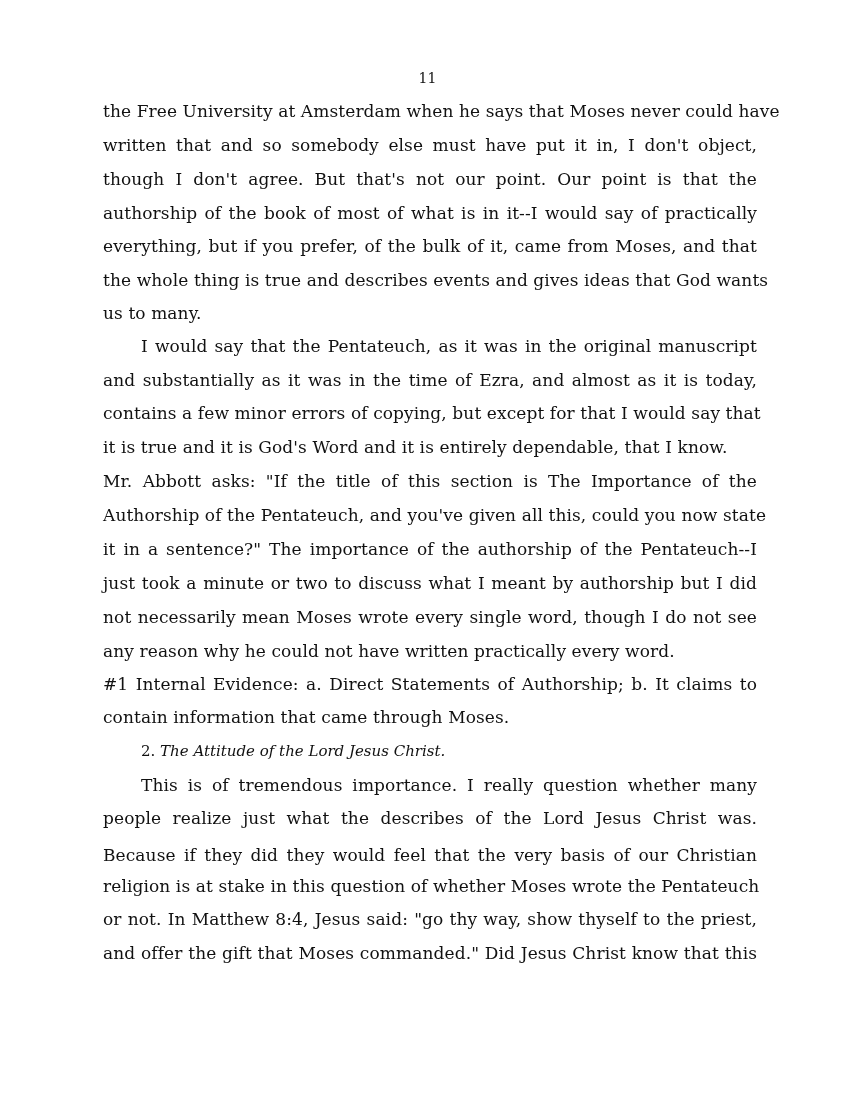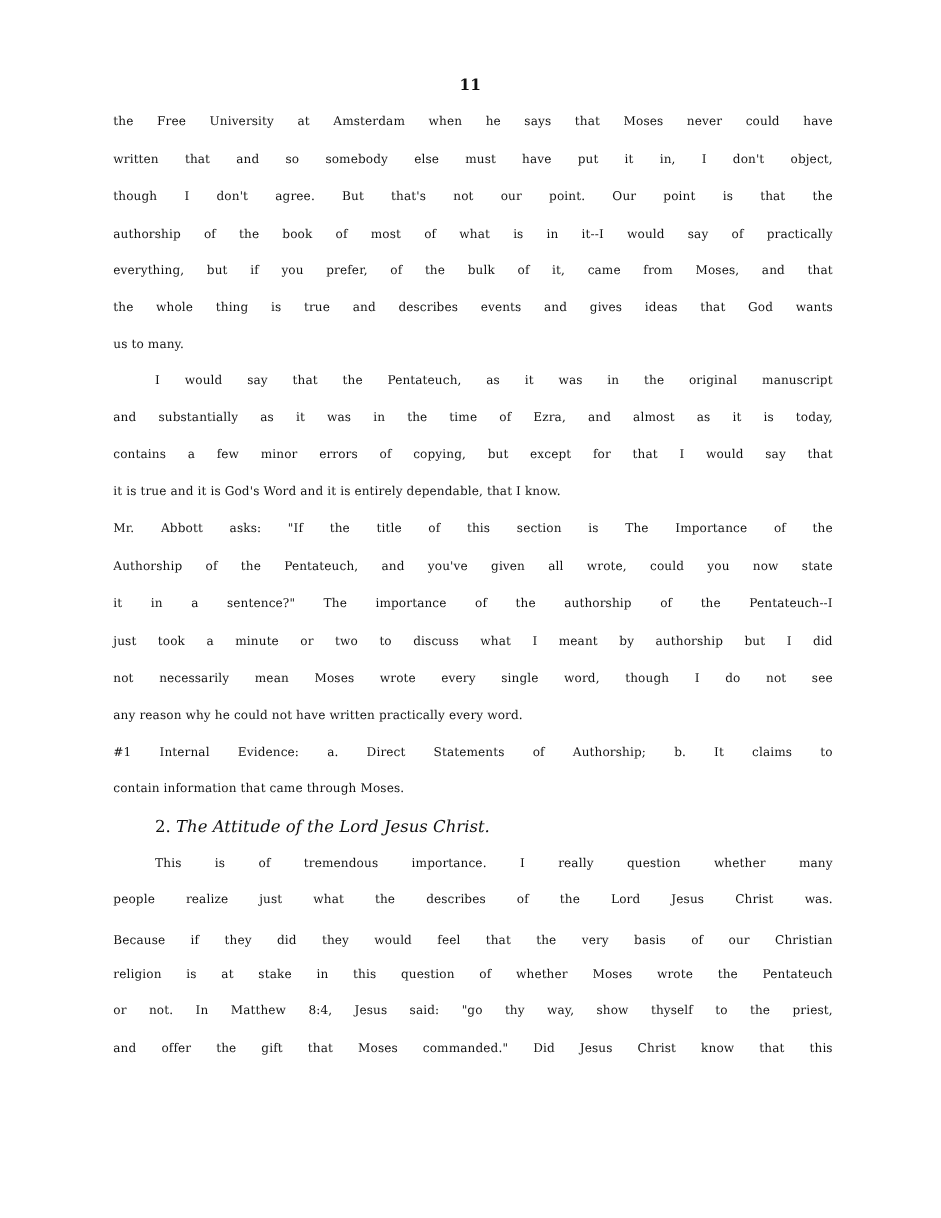--- a/index.html
+++ b/index.html
@@ -1,20 +1,20 @@
 <!DOCTYPE html>
 <html><head>
   <meta charset="utf-8">
   <style>
     html, body { margin: 0; padding: 0; background: #ffffff; }
     body { width: 855px; height: 1107px; position: relative; overflow: hidden;
       font-family: "DejaVu Serif", "Liberation Serif", serif; color: #111; }
     .page-number { position: absolute; top: 70px; left: 0; width: 855px; text-align: center;
-      font-size: 14px; font-weight: bold; }
-    .line { position: absolute; left: 103px; width: 654px; font-size: 11px; line-height: 20px;
+      font-size: 14px; }
+    .line { position: absolute; left: 103px; width: 654px; font-size: 17px; line-height: 20px;
       white-space: nowrap; text-align: justify; text-align-last: justify; letter-spacing: 0.1px; }
     .line.indent { left: 141px; width: 616px; }
     .line.last { text-align-last: left; }
     .heading { position: absolute; left: 141px; font-size: 15px; font-style: italic; line-height: 20px; }
     .heading .num { font-style: normal; }
   </style>
 </head>
 <body>
 
 <div>
@@ -29,21 +29,21 @@
     <div class="line" style="top:270px">the whole thing is true and describes events and gives ideas that God wants</div>
     <div class="line last" style="top:303px">us to many.</div>
   </div>
 
   <div>
     <div class="line indent" style="top:336px">I would say that the Pentateuch, as it was in the original manuscript</div>
     <div class="line" style="top:370px">and substantially as it was in the time of Ezra, and almost as it is today,</div>
     <div class="line" style="top:403px">contains a few minor errors of copying, but except for that I would say that</div>
     <div class="line last" style="top:437px">it is true and it is God's Word and it is entirely dependable, that I know.</div>
     <div class="line" style="top:471px">Mr. Abbott asks:  "If the title of this section is The Importance of the</div>
-    <div class="line" style="top:505px">Authorship of the Pentateuch, and you've given all wrote, could you now state</div>
+    <div class="line" style="top:505px">Authorship of the Pentateuch, and you've given all this, could you now state</div>
     <div class="line" style="top:539px">it in a sentence?"  The importance of the authorship of the Pentateuch--I</div>
     <div class="line" style="top:573px">just took a minute or two to discuss what I meant by authorship but I did</div>
     <div class="line" style="top:607px">not necessarily mean Moses wrote every single word, though I do not see</div>
     <div class="line last" style="top:641px">any reason why he could not have written practically every word.</div>
   </div>
 
   <div>
     <div class="line" style="top:674px">#1 Internal Evidence:  a. Direct Statements of Authorship; b. It claims to</div>
     <div class="line last" style="top:707px">contain information that came through Moses.</div>
   </div>

